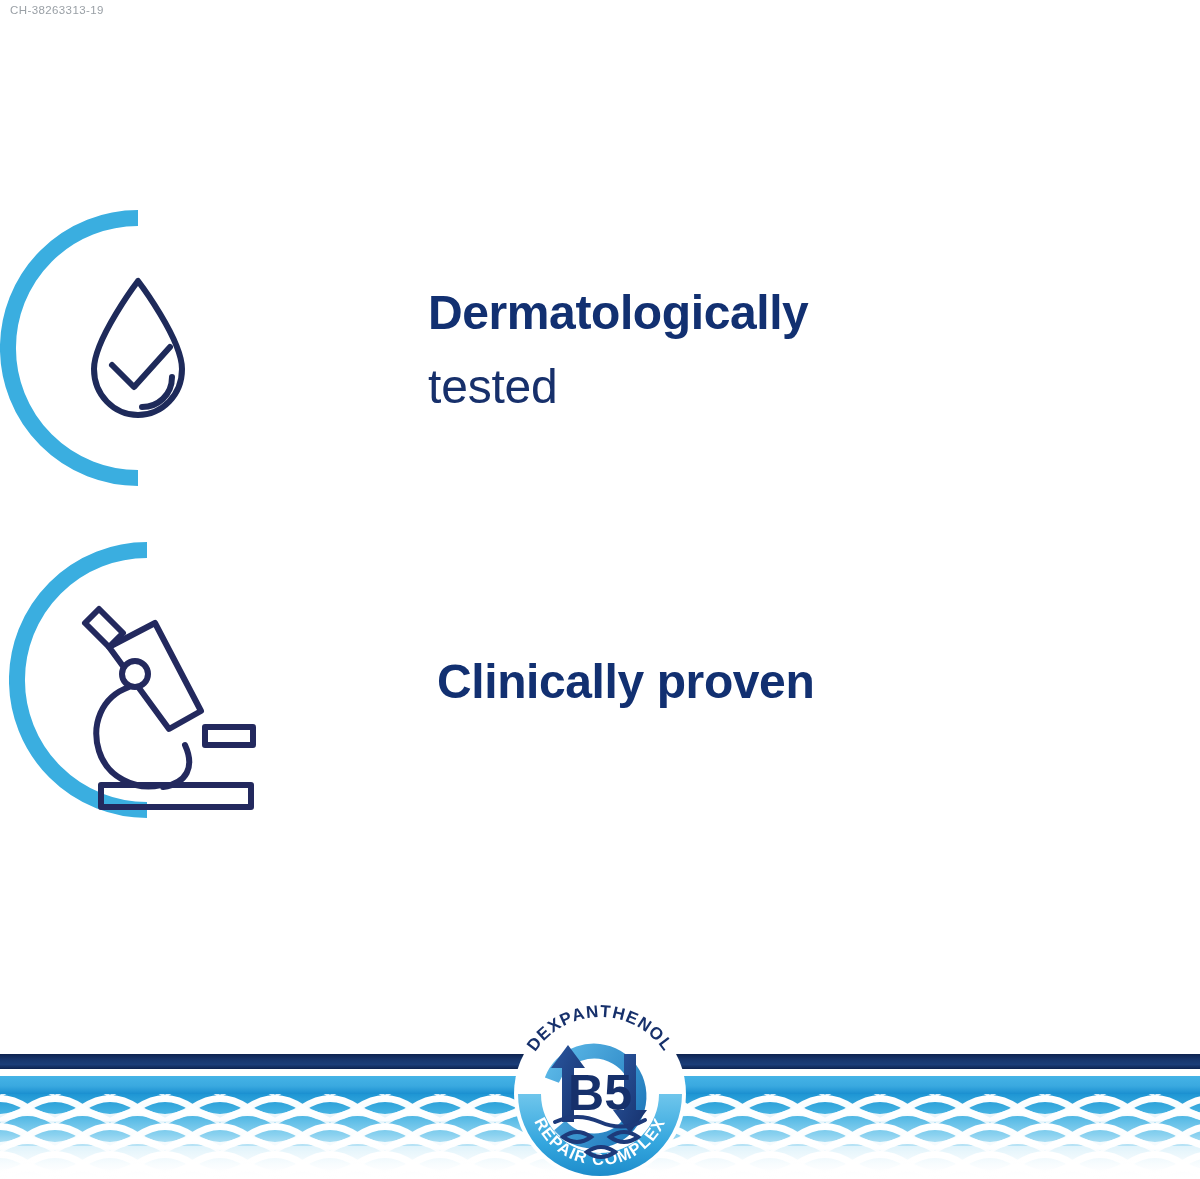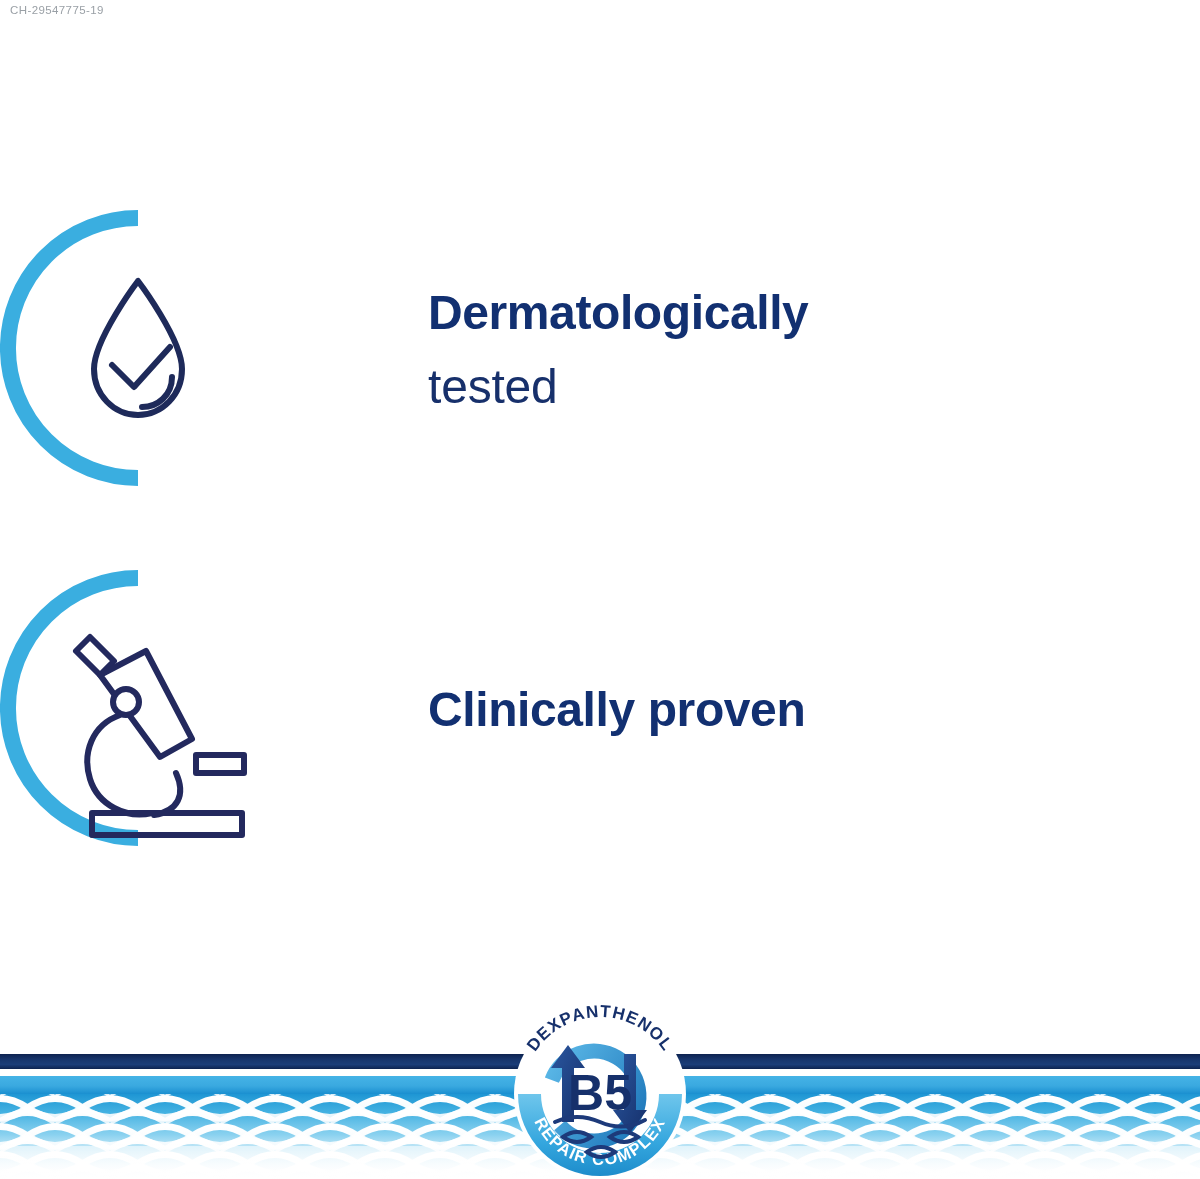--- a/index.html
+++ b/index.html
@@ -20,21 +20,21 @@
     font-family:"Liberation Sans","DejaVu Sans",sans-serif;
     white-space:nowrap;
   }
 
   
   .claim{
     position:absolute;
     display:flex;align-items:center;justify-content:flex-end;
   }
   .claim-1{left:0px;top:205px;}
-  .claim-2{left:0px;top:565px;}
+  .claim-2{left:0px;top:537px;padding-left:9px;}
 
   .icon-wrap{
     position:relative;
     width:340px;height:290px;
     flex:0 0 340px;
   }
   .icon-wrap svg{position:absolute;left:0;top:0;}
 
   .claim-text{
     margin-left:88px;
@@ -86,21 +86,21 @@
     left:507px;top:998px;
     width:186px;height:181px;
   }
   .badge svg{display:block;}
 </style>
 </head>
 <body>
 
 <div class="page">
 
-  <div class="ref-code">CH-29547775-19</div>
+  <div class="ref-code">CH-38263313-19</div>
 
   <div class="claim claim-1">
 
     <div class="icon-wrap">
 
       <svg width="340" height="290" viewBox="0 0 340 290">
         <path d="M138 13 A 130 130 0 1 0 138 273" fill="none" stroke="#3aaee0" stroke-width="16" stroke-linecap="butt" transform="translate(0,0)"></path>
       </svg>
 
       <svg width="340" height="290" viewBox="0 0 340 290" style="position:absolute;left:0;top:0;">

